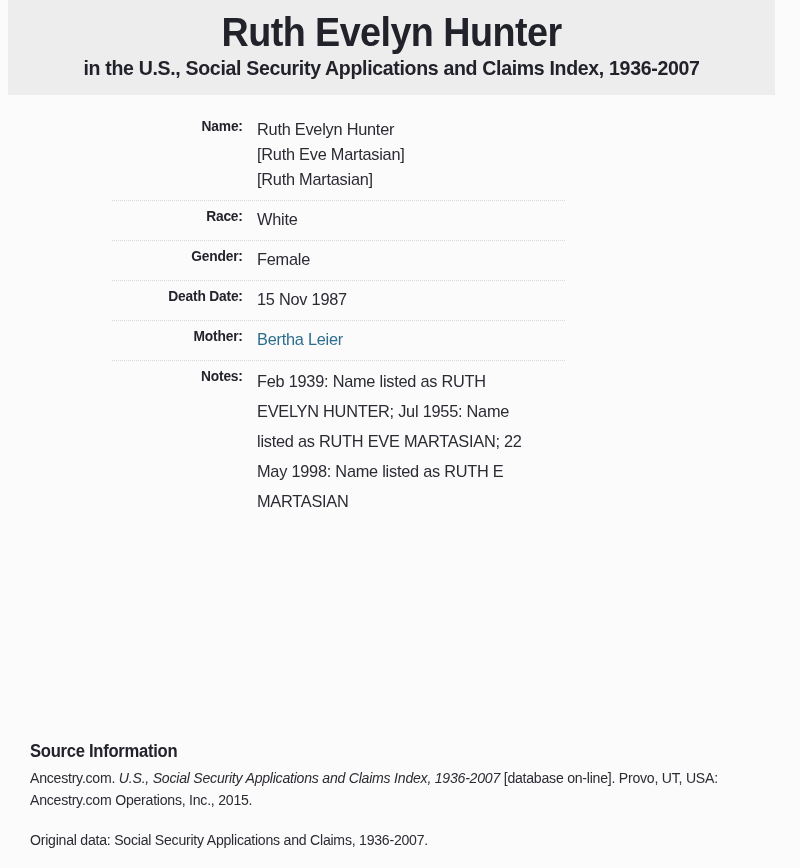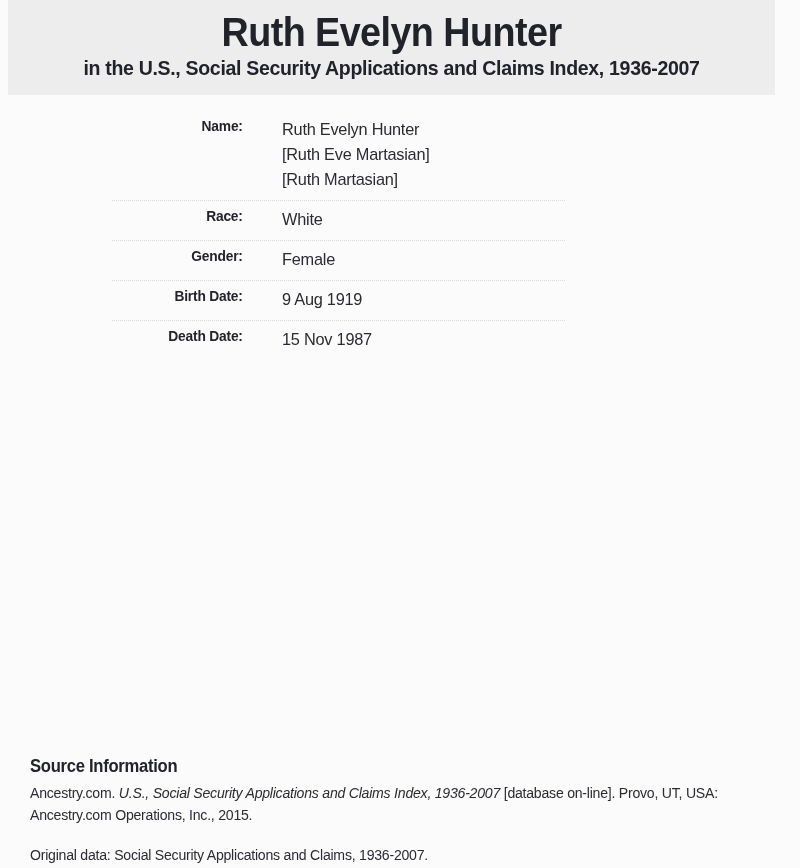--- a/index.html
+++ b/index.html
@@ -55,21 +55,20 @@
     position: absolute;
     left: 0;
     top: 110px;
     width: 800px;
   }
   .fact-row {
     display: flex;
     align-items: flex-start;
     padding: 7px 16px 8px 0;
     position: relative;
-    gap: 25px;
   }
   .fact-row + .fact-row::before {
     content: "";
     position: absolute;
     left: 112px;
     right: 235px;
     top: 0;
     border-top: 1px dotted #d9d9de;
   }
   .fact-label {
@@ -105,21 +104,20 @@
   .fact-value.notes-value {
     line-height: 30px;
   }
 
   
   .source-section {
     position: absolute;
     left: 30px;
     top: 740px;
     width: 752px;
-    margin-top: 15px;
   }
   .source-heading {
     margin: 0 0 5px 0;
     font-size: 17.5px;
     line-height: 22px;
     font-weight: bold;
     letter-spacing: -0.3px;
     color: #23232c;
     transform: scaleX(0.95);
     transform-origin: left center;
@@ -168,35 +166,39 @@
   <div class="fact-row">
     <div class="fact-label">Race:</div>
     <div class="fact-value">White</div>
   </div>
 
   <div class="fact-row">
     <div class="fact-label">Gender:</div>
     <div class="fact-value">Female</div>
   </div>
 
-  <div class="fact-row">
-    <div class="fact-label">Birth Date:</div>
-    <div class="fact-value">9 Aug 1919</div>
-  </div>
 
 
   <div class="fact-row">
     <div class="fact-label">Death Date:</div>
     <div class="fact-value">15 Nov 1987</div>
   </div>
 
 
-
-
-
+  <div class="fact-row">
+    <div class="fact-label">Mother:</div>
+    <div class="fact-value link-value">Bertha Leier</div>
+  </div>
+
+
+
+  <div class="fact-row">
+    <div class="fact-label">Notes:</div>
+    <div class="fact-value notes-value">Feb 1939: Name listed as RUTH EVELYN HUNTER; Jul 1955: Name listed as RUTH EVE MARTASIAN; 22 May 1998: Name listed as RUTH E MARTASIAN</div>
+  </div>
 
 </div>
 
 <div class="source-section">
   <div class="source-heading">Source Information</div>
   <p class="source-citation">
     <span>Ancestry.com. </span><span class="cite-title">U.S., Social Security Applications and Claims Index, 1936-2007</span><span> [database on-line]. Provo, UT, USA: Ancestry.com Operations, Inc., 2015.</span>
   </p>
   <p class="source-original">Original data: Social Security Applications and Claims, 1936-2007.</p>
 </div>

